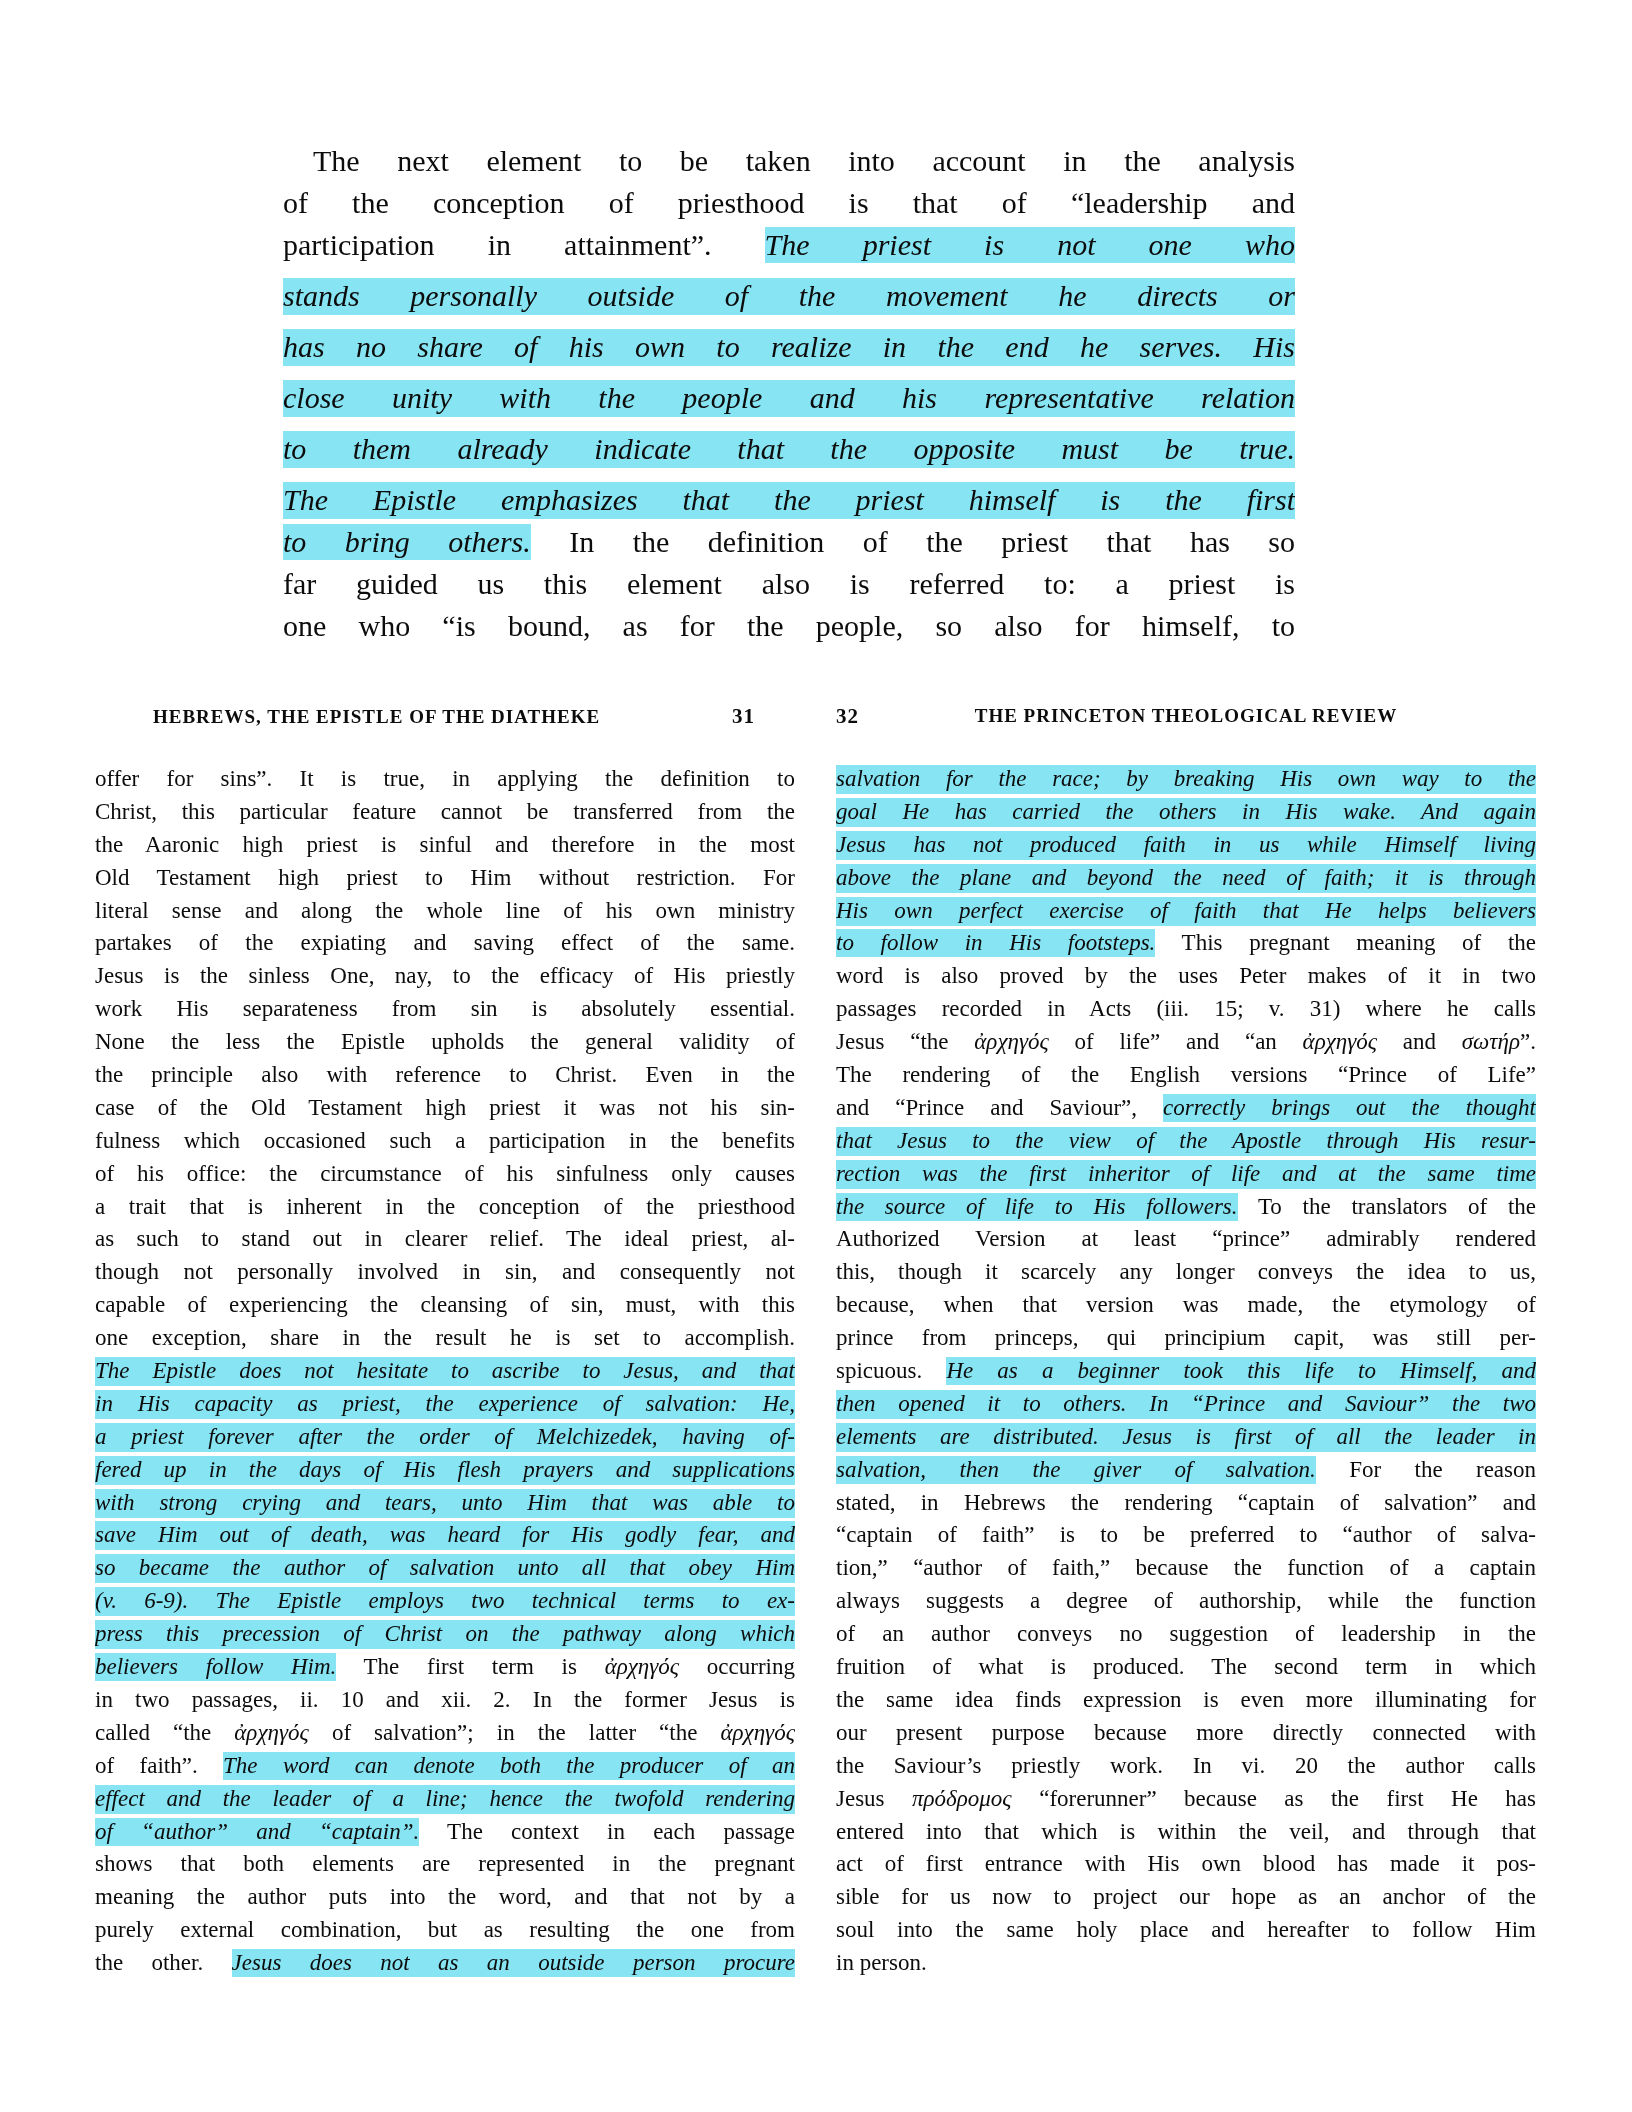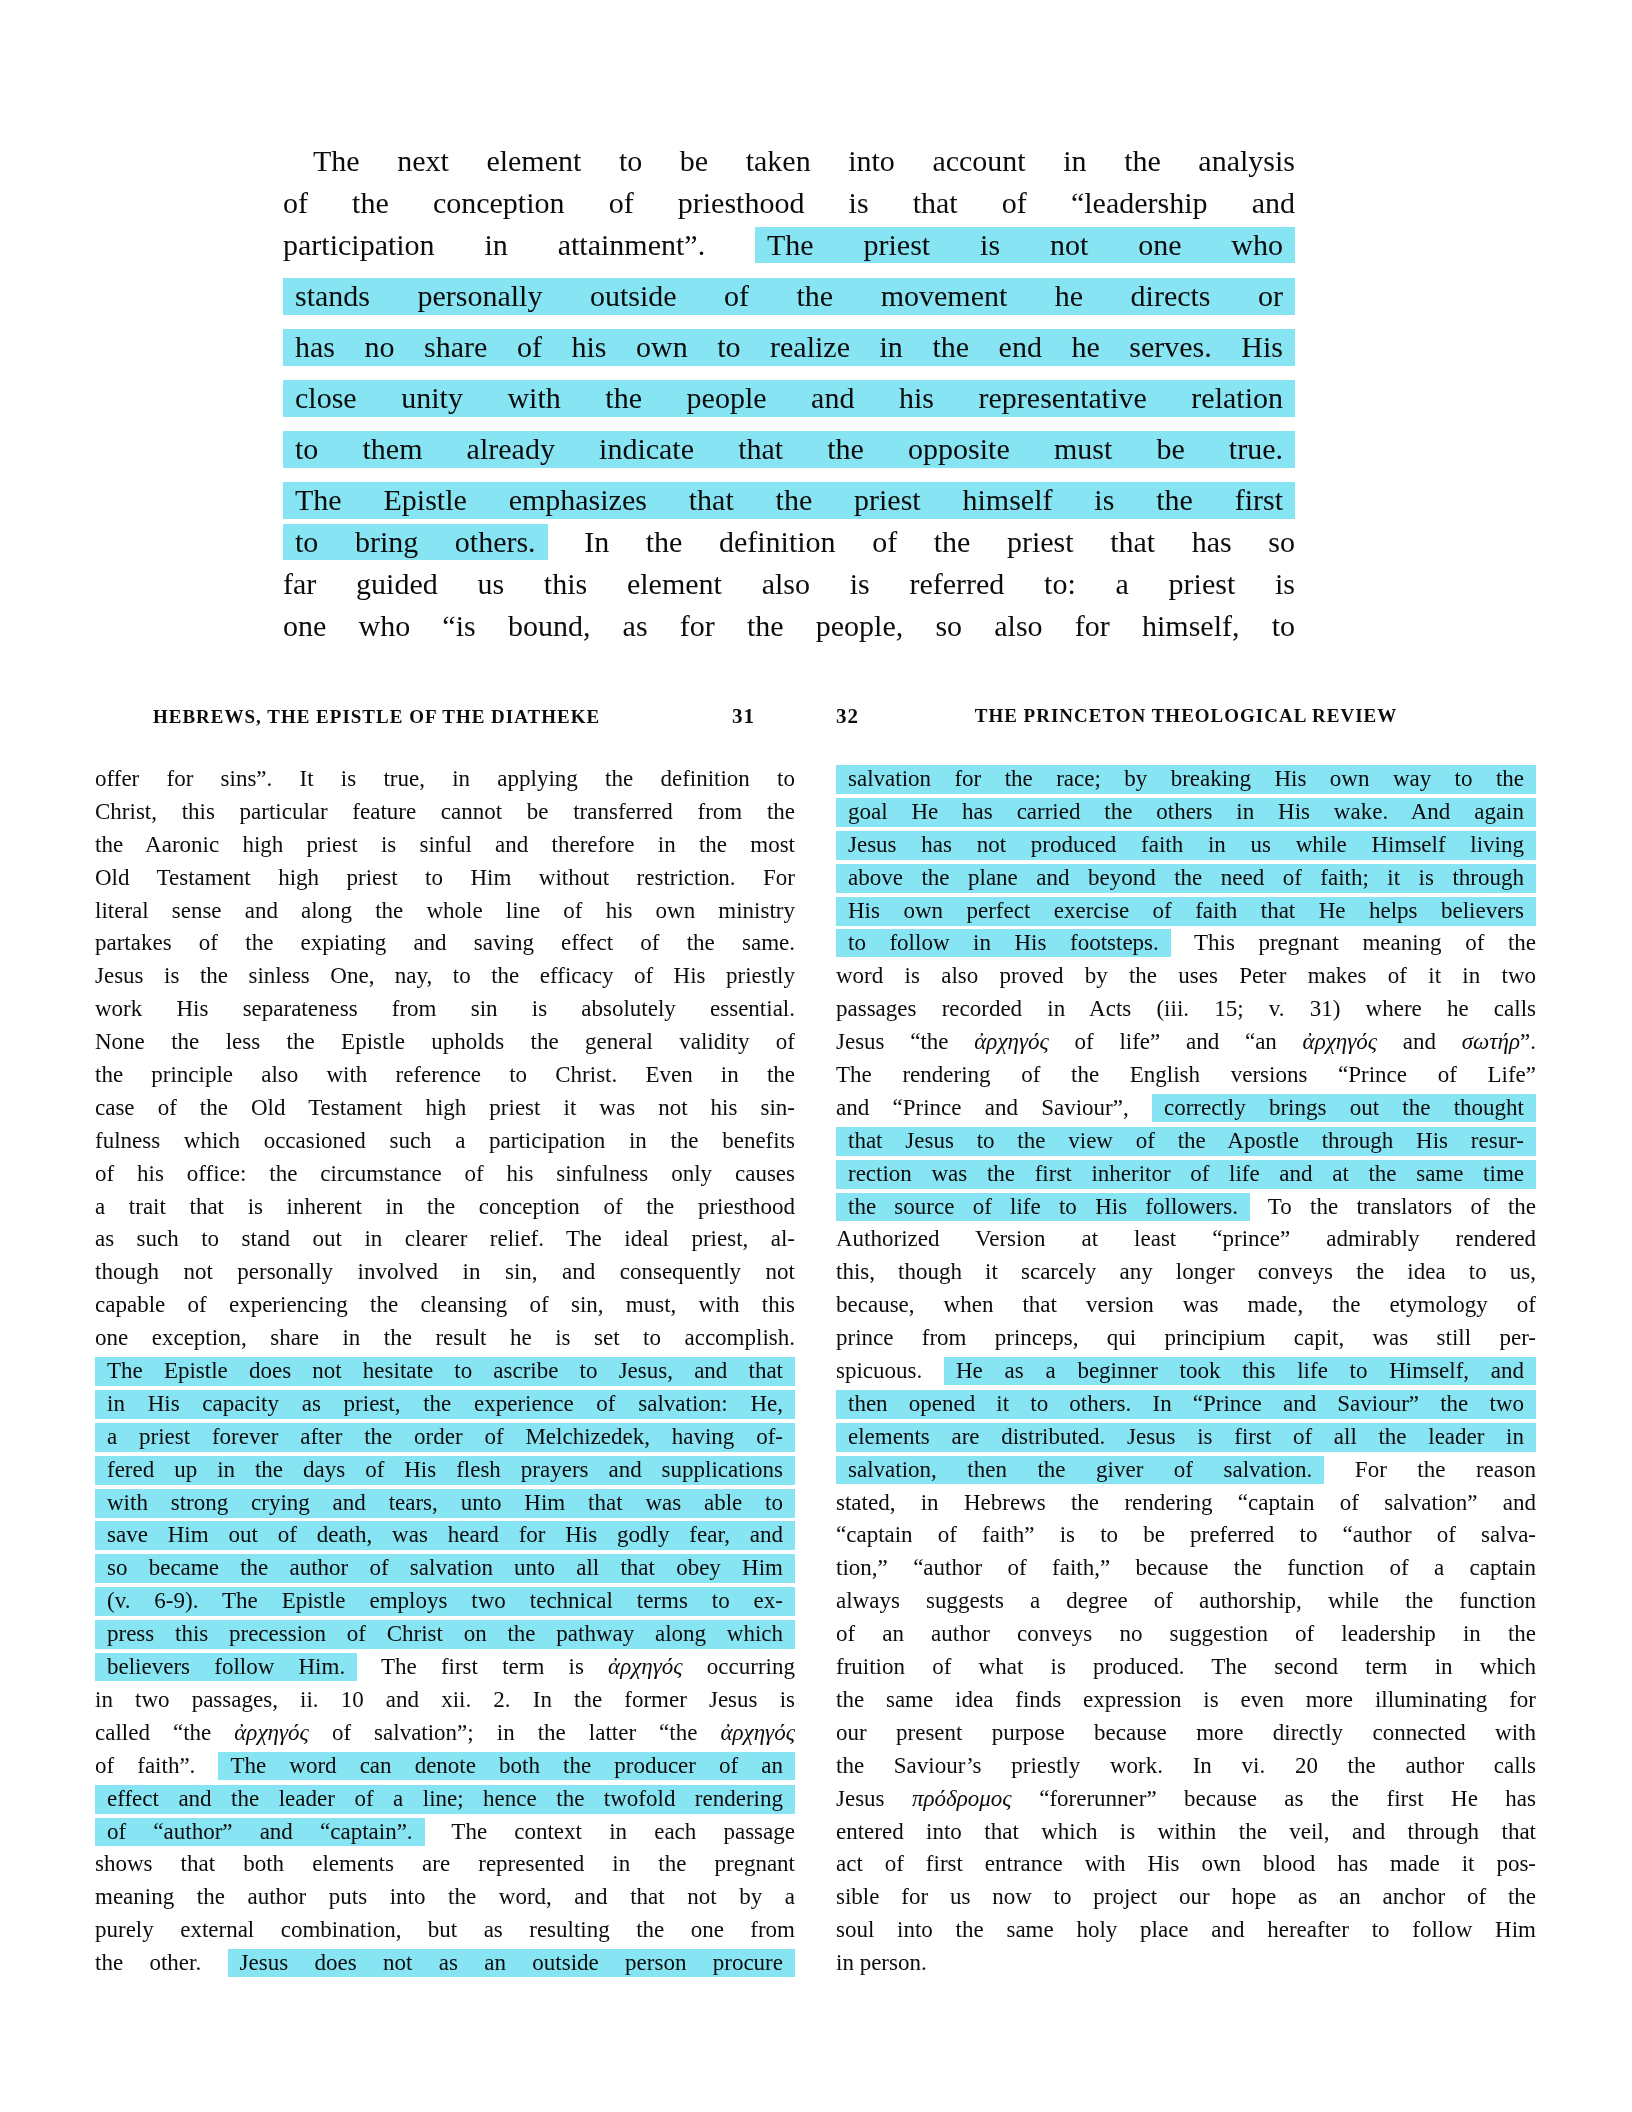--- a/index.html
+++ b/index.html
@@ -23,21 +23,21 @@
   
   .col{position:absolute;width:700px;font-size:23px;}
   .col-left{left:95px;top:763px;}
   .col-right{left:836px;top:763px;}
   .col .line{height:32.9px;line-height:32.9px;}
   .col .line.full-hl{background:linear-gradient(var(--hl),var(--hl)) center/100% 29px no-repeat;}
   
   .line{text-align:justify;text-align-last:justify;text-justify:inter-word;overflow:hidden;}
   .line.nj{text-align:center;text-align-last:left;}
   .line.ind{text-indent:30px;}
-  .hl{background:var(--hl);padding:1px 12px 2px;}
+  .hl{background:var(--hl);padding:1px 0 2px;font-style:italic;}
   .gk{font-style:italic;}
 </style>
 </head>
 <body style="background: rgb(255, 255, 255); color: rgb(12, 12, 12);">
 
 <div class="page">
 
   <section class="intro">
       <div class="line ind"><span class="">The next element to be taken into account in the analysis</span></div>
       <div class="line"><span class="">of the conception of priesthood is that of “leadership and</span></div>

